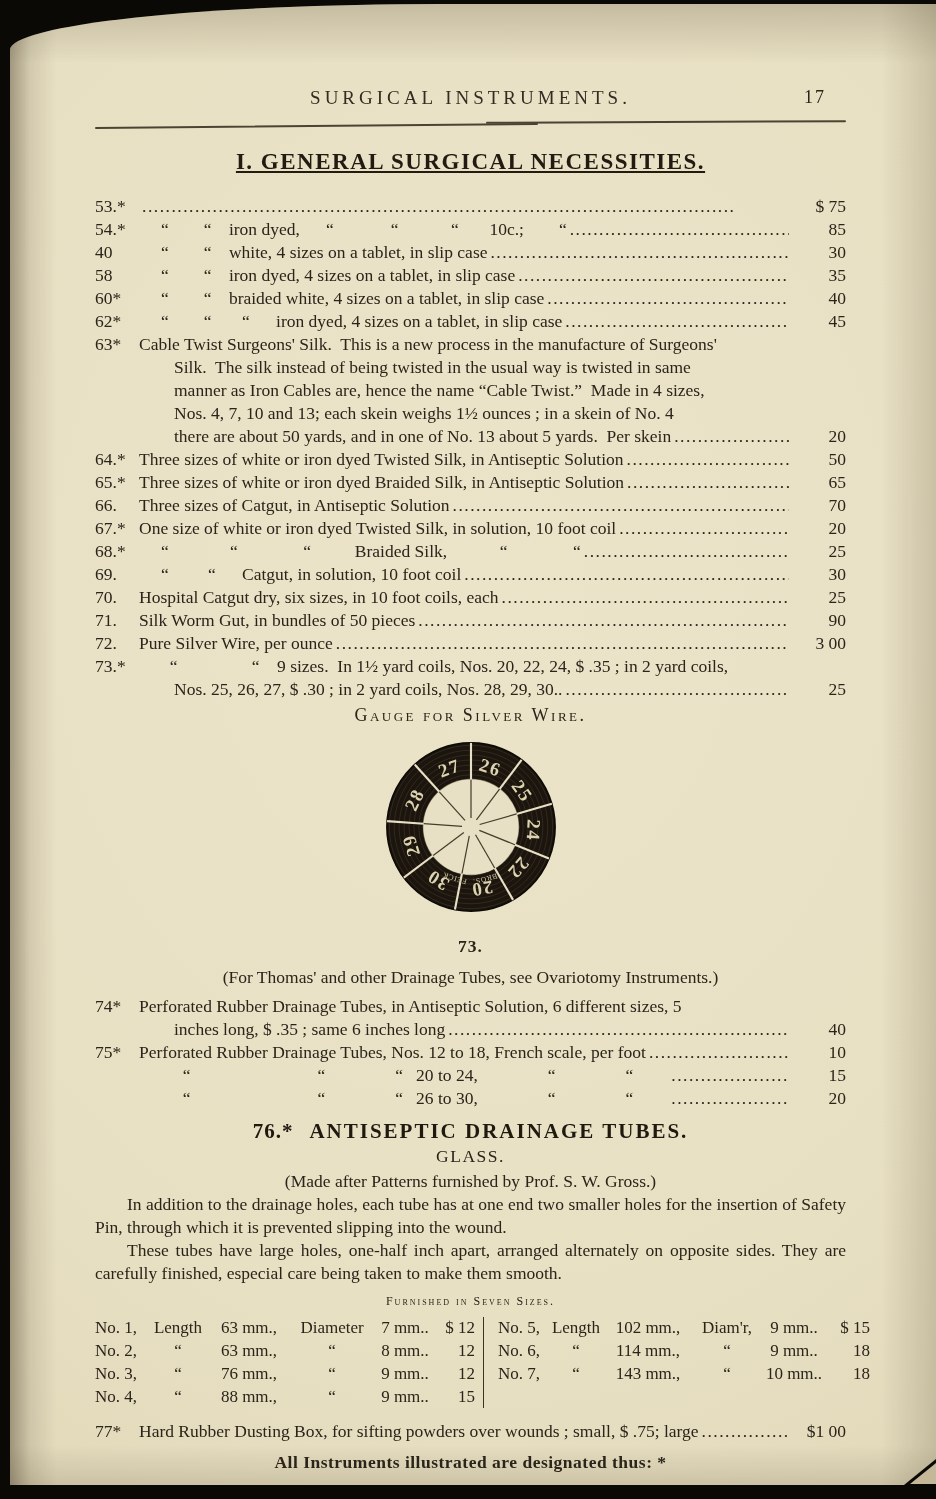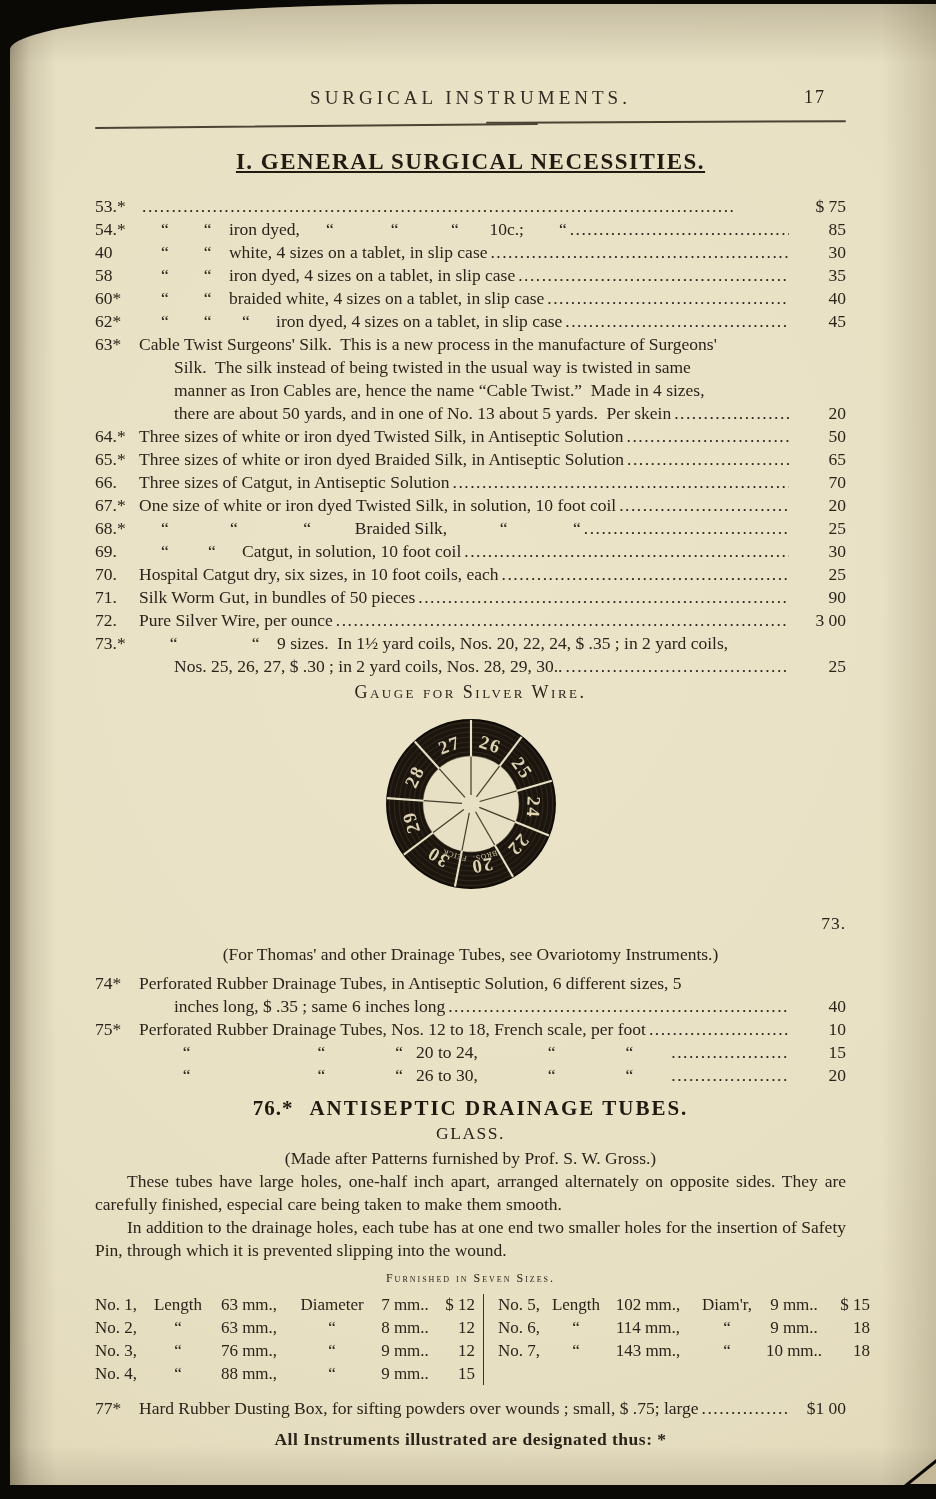--- a/index.html
+++ b/index.html
@@ -47,21 +47,21 @@
   .dots::after{content:".....................................................................................................";}
   .price{flex:0 0 54px;text-align:right;white-space:pre;}
 
   .gauge-head{text-align:center;font-variant:small-caps;letter-spacing:2.5px;font-size:18px;margin-top:3px;}
   .figure{text-align:center;margin-top:2px;}
   .figure svg{display:inline-block;}
   .slit-ring{stroke:#e8e0c4;stroke-width:2.6;}
   .slit-inner{stroke:#463c2c;stroke-width:1.5;}
   .gnum{font-family:"Liberation Serif",serif;font-weight:bold;font-size:23px;fill:#ddd3b0;text-anchor:middle;letter-spacing:2px;}
   .gmaker{font-family:"Liberation Serif",serif;font-size:9px;fill:#d6cca9;text-anchor:middle;letter-spacing:1px;}
-  .fig-caption{text-align:right;font-weight:normal;letter-spacing:1px;margin-top:4px;}
+  .fig-caption{text-align:center;font-weight:bold;letter-spacing:1px;margin-top:4px;}
 
   .note-center{text-align:center;margin-top:8px;}
   .rows2{margin-top:6px;}
 
   .tubes-title{text-align:center;font-weight:bold;font-size:21px;letter-spacing:2px;color:#1f1910;margin-top:10px;}
   .tubes-title .tnum{margin-right:16px;letter-spacing:1px;}
   .glass{text-align:center;letter-spacing:1.5px;margin-top:2px;}
   .credit{text-align:center;margin-top:2px;}
   .para{text-indent:32px;text-align:justify;margin:0;}
   .sizes-head{text-align:center;font-variant:small-caps;letter-spacing:2px;font-size:12px;margin-top:5px;}
@@ -152,20 +152,26 @@
             <span class="price"></span>
           </div>
 
           <div class="row">
             <span class="num"></span>
             <span class="txt">        manner as Iron Cables are, hence the name “Cable Twist.”  Made in 4 sizes,</span>
             <span class="dots" style="visibility: hidden;"></span>
             <span class="price"></span>
           </div>
 
+          <div class="row">
+            <span class="num"></span>
+            <span class="txt">        Nos. 4, 7, 10 and 13; each skein weighs 1½ ounces ; in a skein of No. 4</span>
+            <span class="dots" style="visibility: hidden;"></span>
+            <span class="price"></span>
+          </div>
 
           <div class="row">
             <span class="num"></span>
             <span class="txt">        there are about 50 yards, and in one of No. 13 about 5 yards.  Per skein</span>
             <span class="dots"></span>
             <span class="price">20</span>
           </div>
 
           <div class="row">
             <span class="num">64.*</span>
@@ -377,22 +383,22 @@
             <span class="dots"></span>
             <span class="price">20</span>
           </div>
         </div>
 
       <div class="tubes-title">
         <span class="tnum">76.*</span><span>ANTISEPTIC DRAINAGE TUBES.</span>
       </div>
       <div class="glass">GLASS.</div>
       <div class="credit">(Made after Patterns furnished by Prof. S. W. Gross.)</div>
+      <p class="para">In addition to the drainage holes, each tube has at one end two smaller holes for the insertion of Safety Pin, through which it is prevented slipping into the wound.</p>
       <p class="para">These tubes have large holes, one-half inch apart, arranged alternately on opposite sides. They are carefully finished, especial care being taken to make them smooth.</p>
-      <p class="para">In addition to the drainage holes, each tube has at one end two smaller holes for the insertion of Safety Pin, through which it is prevented slipping into the wound.</p>
       <div class="sizes-head">Furnished in Seven Sizes.</div>
 
       <div class="sizes-table">
         <div class="tcol left">
 
             <span class="t-no">No. 1,</span>
             <span class="t-ll">Length</span>
             <span class="t-len">63 mm.,</span>
             <span class="t-dl">Diameter</span>
             <span class="t-d">7 mm..</span>

